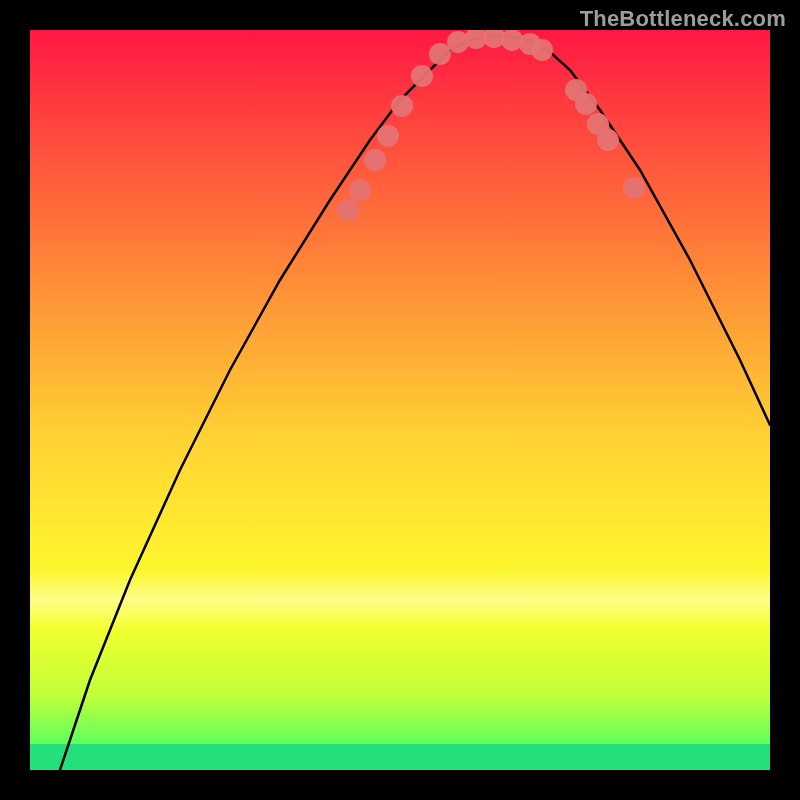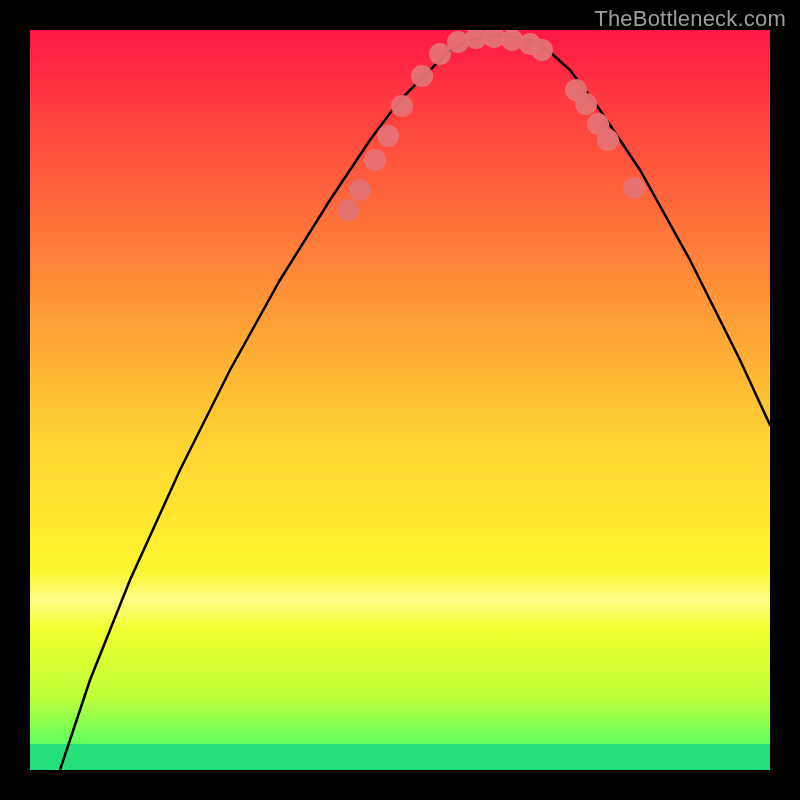--- a/index.html
+++ b/index.html
@@ -65,21 +65,21 @@
     background: #e57373;
     transform: translate(-50%, -50%);
     opacity: 0.95;
   }
   .watermark {
     position: absolute;
     top: 6px;
     right: 14px;
     color: #9d9d9d;
     font-size: 22px;
-    font-weight: 400;
+    font-weight: 700;
     letter-spacing: 0.2px;
     text-align: right;
   }
 </style>
 </head>
 <body>
 
 <div class="watermark">TheBottleneck.com</div>
 
 <div class="frame">

